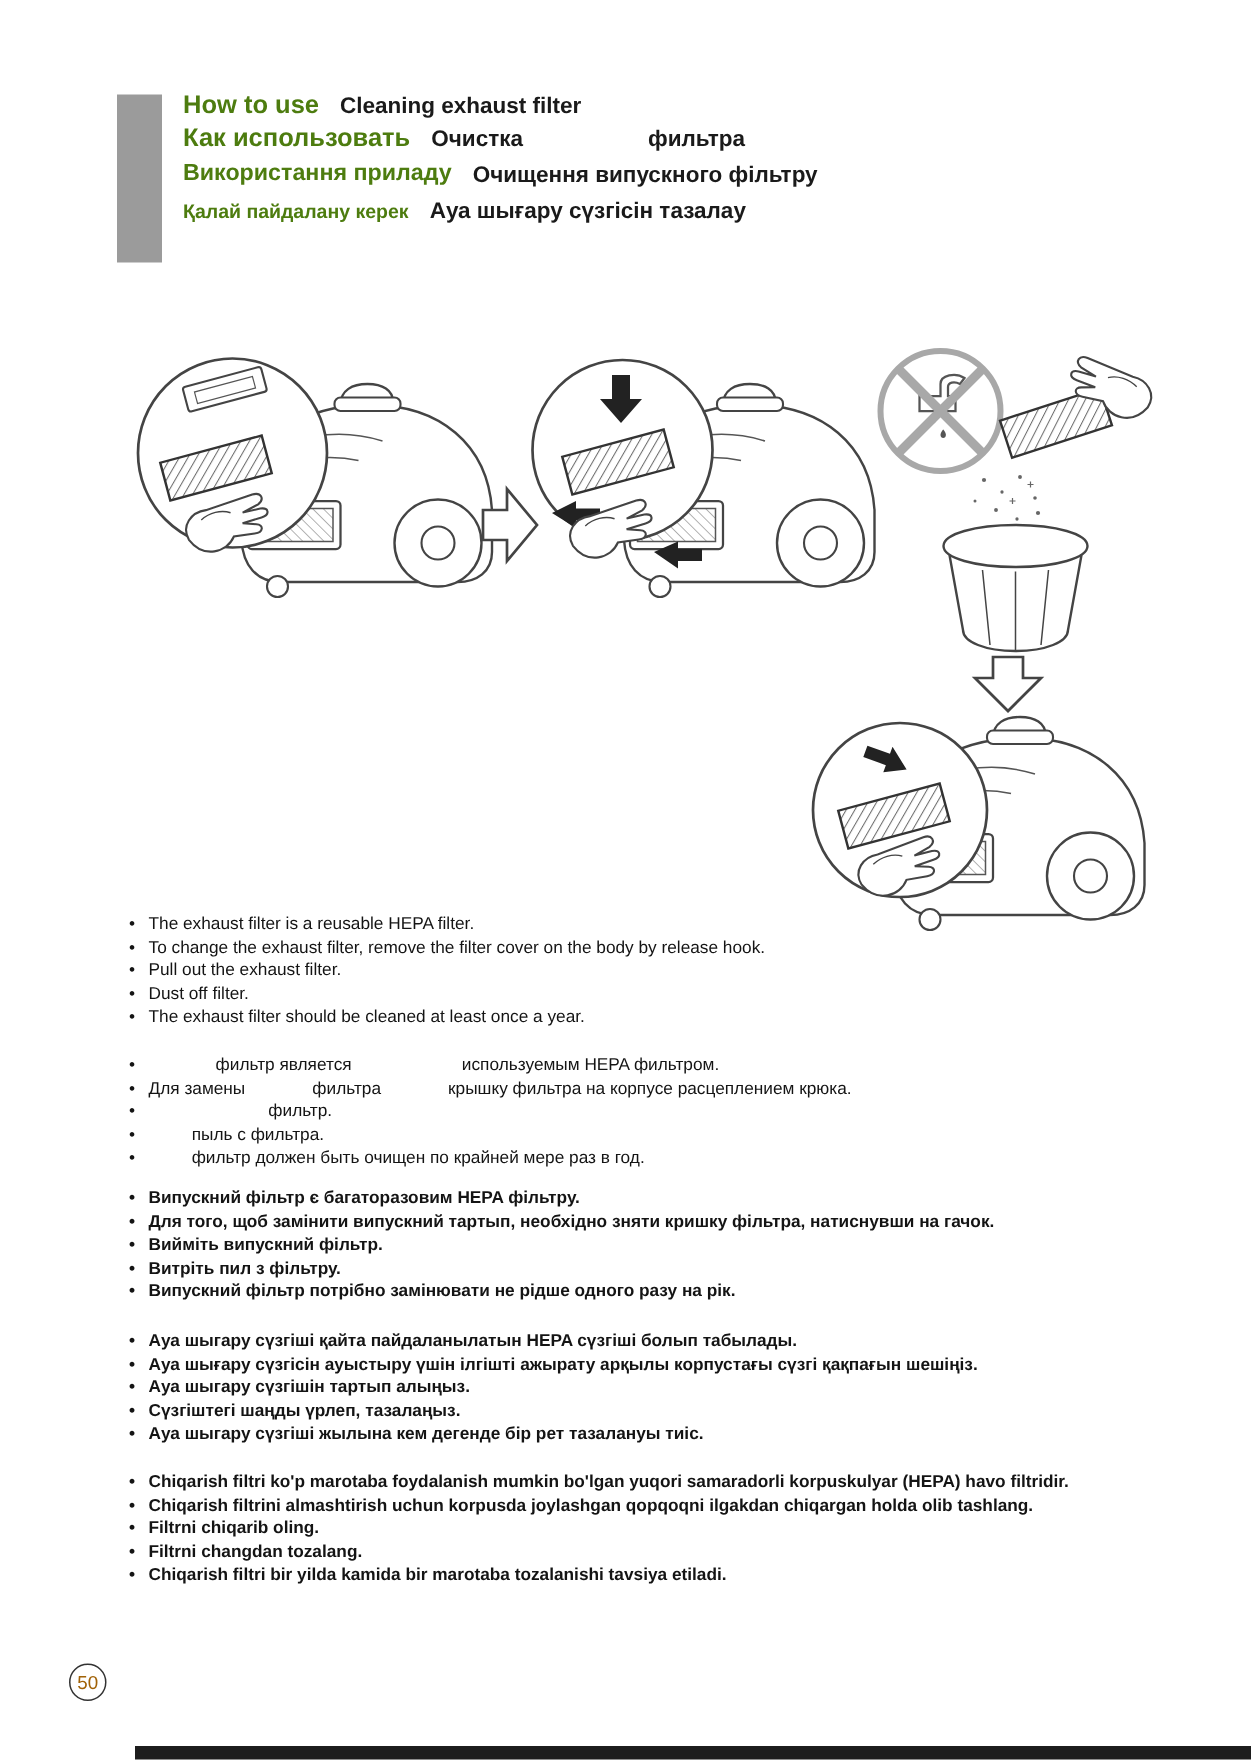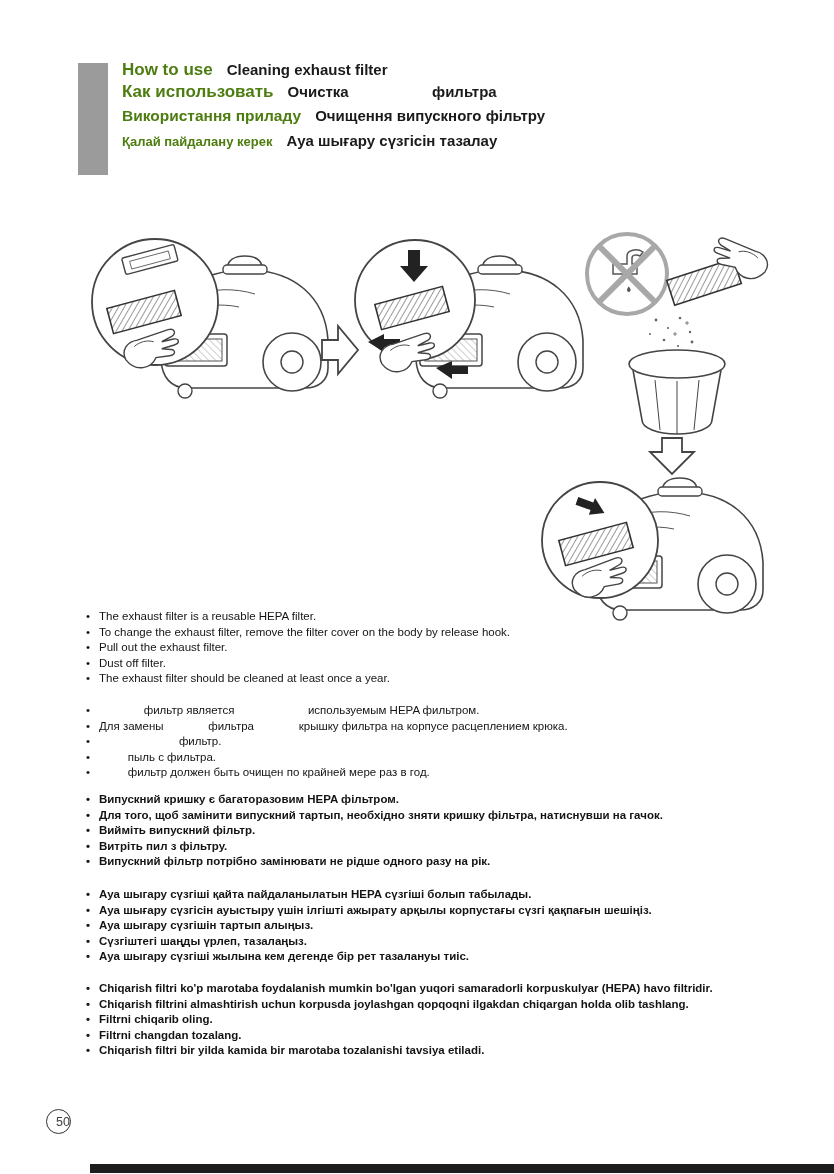--- a/index.html
+++ b/index.html
@@ -11,21 +11,21 @@
   .page { position:absolute; inset:0; background:#fff; }
 
   
   .gray-bar { position:absolute; left:78px; top:63px; width:30px; height:112px; background:#9b9b9b; }
   .header { position:absolute; left:122px; top:60px; }
   .hrow { display:flex; align-items:baseline; gap:14px; white-space:pre; }
   .hrow .title { font-weight:bold; color:#4d7c0f; }
   .hrow .subtitle { font-weight:bold; font-size:15px; color:#1a1a1a; }
   .hrow.r1 { margin-bottom:2px; } .hrow.r1 .title { font-size:17px; }
   .hrow.r2 { margin-bottom:5px; } .hrow.r2 .title { font-size:17px; }
-  .hrow.r3 { margin-bottom:7px; } .hrow.r3 .title { font-size:15.5px; }
+  .hrow.r3 { margin-bottom:7px;align-items:center; } .hrow.r3 .title { font-size:15.5px; }
   .hrow.r4 { margin-bottom:7px; } .hrow.r4 .title { font-size:13px; }
   .hrow.r5 .title { font-size:15.5px; }
 
   
   .illos { position:absolute; left:80px; top:222px; width:710px; height:400px; }
 
   
   .sec { position:absolute; left:86px; width:660px; font-size:11.5px; line-height:15.6px; color:#141414; }
   .sec.bold { font-weight:bold; }
   .li { display:flex; }
@@ -34,22 +34,22 @@
   .sec-en { top:609px; }
   .sec-ru { top:703px; }
   .sec-uk { top:792px; }
   .sec-kz { top:887px; }
   .sec-uz { top:981px; }
 
   
   .pagenum {
     position:absolute; left:46px; top:1109px; width:25px; height:25px;
     border:1.4px solid #333; border-radius:50%;
-    display:flex; align-items:center; justify-content:flex-end;
-    font-size:12.5px; color:#404040;
+    display:flex; align-items:center; justify-content:center;
+    font-size:12.5px; color:#a16207;
   }
   .bottom-bar { position:absolute; left:90px; top:1164px; width:744px; height:9px; background:#1d1d1d; }
 </style>
 </head>
 <body>
 
 <div class="page">
 
   <div class="gray-bar"></div>
   <div class="header">
@@ -210,21 +210,21 @@
       </div>
     <div class="li">
         <span class="b">•</span>
         <span class="t">         фильтр должен быть очищен по крайней мере раз в год.</span>
       </div>
   </div>
 
   <div class="sec sec-uk bold">
     <div class="li">
         <span class="b">•</span>
-        <span class="t">Випускний кришку є багаторазовим HEPA фільтром.</span>
+        <span class="t">Випускний фільтр є багаторазовим HEPA фільтру.</span>
       </div>
     <div class="li">
         <span class="b">•</span>
         <span class="t">Для того, щоб замінити випускний тартып, необхідно зняти кришку фільтра, натиснувши на гачок.</span>
       </div>
     <div class="li">
         <span class="b">•</span>
         <span class="t">Вийміть випускний фільтр.</span>
       </div>
     <div class="li">

